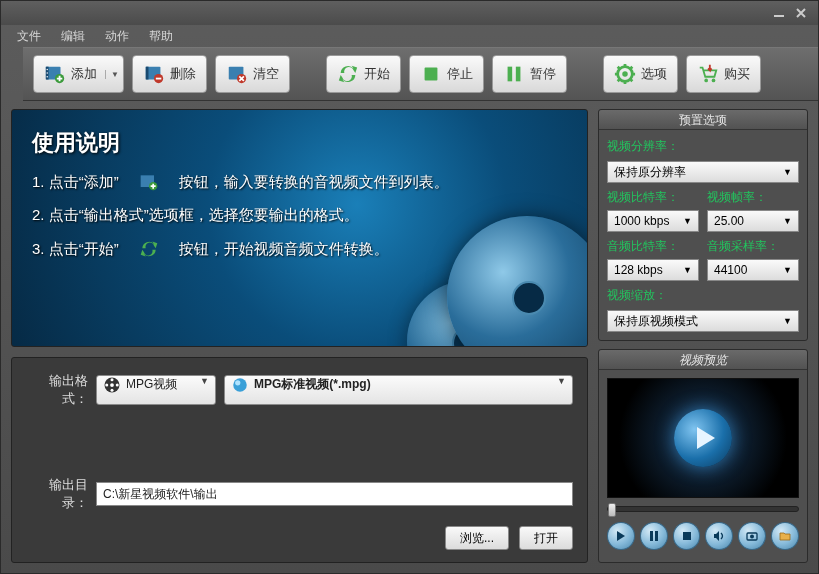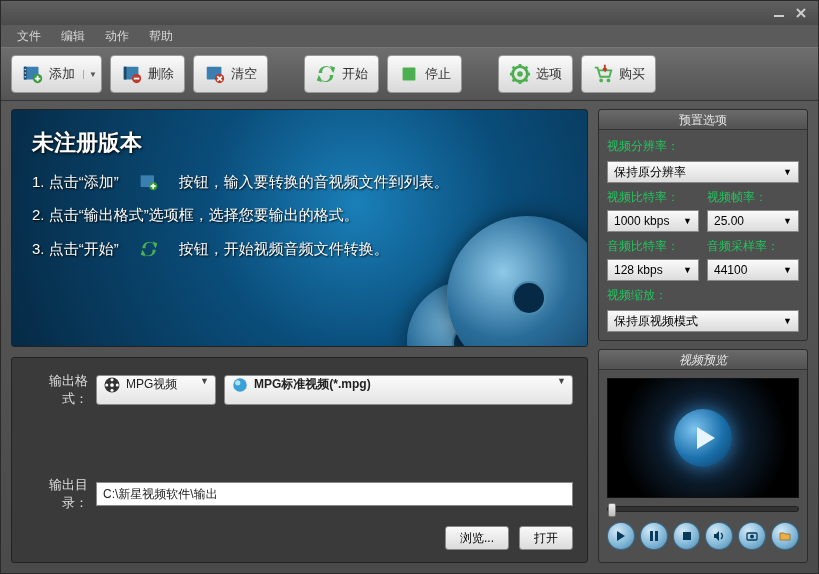--- a/index.html
+++ b/index.html
@@ -7,21 +7,21 @@
 
 .window { width: 819px; height: 574px; background: linear-gradient(#5c5c5c, #4a4a4a); border: 1px solid #2a2a2a; display: flex; flex-direction: column; }
 
 .titlebar { height: 24px; background: linear-gradient(#5f5f5f, #4b4b4b); display: flex; align-items: center; padding: 0 8px; color: #d6d6d6; font-size: 12px; font-weight: bold; }
 .titlebar .spacer { flex: 1; }
 .titlebar .winbtn { width: 18px; height: 14px; margin-left: 4px; display: inline-flex; align-items: center; justify-content: center; cursor: pointer; color: #ccc; }
 
 .menubar { height: 22px; display: flex; align-items: center; padding: 0 6px; color: #d6d6d6; font-size: 12px; }
 .menubar .mitem { padding: 18px 10px; cursor: pointer; }
 
-.toolbar { height: 54px; background: linear-gradient(#6e6e6e, #545454); border-top: 1px solid #777; border-bottom: 1px solid #333; display: flex; align-items: center; padding: 0 10px; gap: 8px; }
+.toolbar { height: 54px; background: linear-gradient(#6e6e6e, #545454); border-top: 1px solid #777; border-bottom: 1px solid #333; display: flex; align-items: center; padding: 0 10px; gap: 8px; margin-left: 22px; }
 .tbtn { height: 38px; background: linear-gradient(#fafafa, #d9d9d9); border: 1px solid #999; border-radius: 4px; display: flex; align-items: center; padding: 0 10px; cursor: pointer; font-size: 13px; color: #333; gap: 5px; }
 .tbtn.split { padding-right: 4px; }
 .drop-arrow { border-left: 1px solid #aaa; padding-left: 5px; margin-left: 3px; font-size: 8px; color: #555; }
 .tgap { width: 20px; }
 
 .content { flex: 1; display: flex; padding: 8px 10px 10px 10px; gap: 10px; }
 
 .left-col { flex: 1; display: flex; flex-direction: column; gap: 10px; }
 .banner { height: 238px; background: radial-gradient(circle at 60% 40%, #1a7fb8 0%, #0a4d7a 40%, #062a45 100%); border: 1px solid #222; border-radius: 3px; position: relative; overflow: hidden; padding: 18px 20px; color: #fff; }
 .banner h2 { font-size: 22px; font-weight: bold; margin-bottom: 14px; text-shadow: 1px 1px 3px #000; }
@@ -140,20 +140,29 @@
       <span>开始</span>
     </div>
     <div class="tbtn">
       <span class="icon-sm">
           <svg viewBox="0 0 24 24">
             <rect x="5" y="5" width="14" height="14" fill="#4caf50" rx="1"></rect>
           </svg>
         </span>
       <span>停止</span>
     </div>
+    <div class="tbtn">
+      <span class="icon-sm">
+          <svg viewBox="0 0 24 24">
+            <rect x="5" y="4" width="5" height="16" fill="#4caf50"></rect>
+            <rect x="14" y="4" width="5" height="16" fill="#4caf50"></rect>
+          </svg>
+        </span>
+      <span>暂停</span>
+    </div>
     <span class="tgap"></span>
     <div class="tbtn">
       <span class="icon-sm">
           <svg viewBox="0 0 24 24">
             <circle cx="12" cy="12" r="8" fill="none" stroke="#4caf50" stroke-width="3"></circle>
             <circle cx="12" cy="12" r="3" fill="#4caf50"></circle>
             <g stroke="#4caf50" stroke-width="3">
               <path d="M12 1 v4 M12 19 v4 M1 12 h4 M19 12 h4 M4 4 l3 3 M17 17 l3 3 M20 4 l-3 3 M7 17 l-3 3"></path>
             </g>
           </svg>
@@ -172,21 +181,21 @@
       <span>购买</span>
     </div>
   </div>
 
   <div class="content">
 
     <div class="left-col">
       <div class="banner">
         <div class="disc disc2"></div>
         <div class="disc"></div>
-        <h2>未注册版本</h2>
+        <h2>使用说明</h2>
         <div class="step">
           <span>1. 点击“添加”</span>
           <span class="inline-icon">
               <svg viewBox="0 0 24 24">
                 <rect x="2" y="4" width="16" height="14" fill="#3a7fb0"></rect>
                 <circle cx="17" cy="17" r="5" fill="#3a9a3a"></circle>
                 <path d="M17 14 v6 M14 17 h6" stroke="#fff" stroke-width="2"></path>
               </svg>
             </span>
           <span>按钮，输入要转换的音视频文件到列表。</span>

